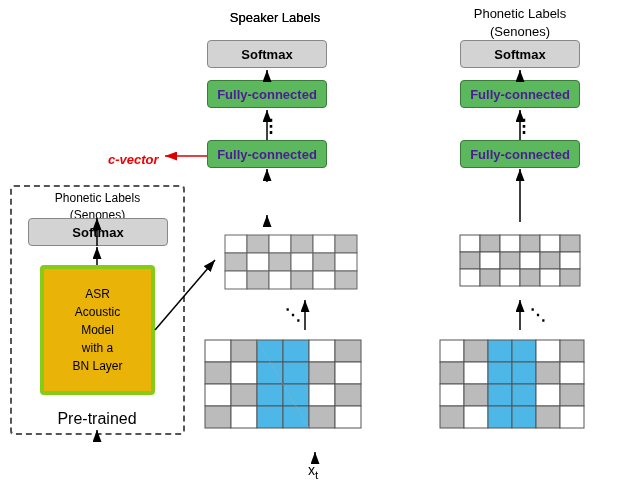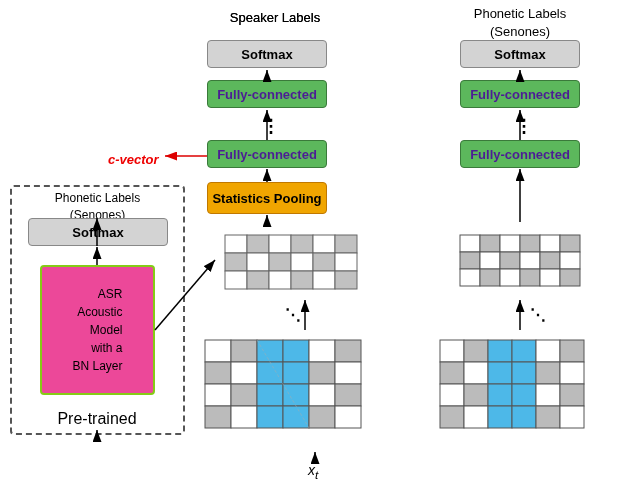--- a/index.html
+++ b/index.html
@@ -18,21 +18,21 @@
       height: 502px;
       position: relative;
     }
 
     
     .box {
       position: absolute;
       display: flex;
       align-items: center;
       justify-content: center;
-      text-align: right;
+      text-align: center;
       border-radius: 4px;
       font-size: 13px;
       font-weight: bold;
     }
 
     .softmax {
       background: #d3d3d3;
       border: 1.5px solid #888;
       color: #000;
     }
@@ -43,22 +43,22 @@
       color: #4c1d95;
     }
 
     .stats-pooling {
       background: #f0a500;
       border: 1.5px solid #c07800;
       color: #000;
     }
 
     .asr-box {
-      background: #ec4899;
-      border: 2px solid #84cc16;
+      background: #eab308;
+      border: 4px solid #84cc16;
       color: #000;
       font-weight: normal;
       font-size: 12px;
       line-height: 1.4;
     }
 
     .phonetic-label-box {
       position: absolute;
       border: 2px dashed #555;
       border-radius: 4px;
@@ -107,21 +107,20 @@
   <div class="label-text" style="left:450px; top:5px; width:140px; line-height:1.4;">Phonetic Labels<br>(Senones)</div>
 
   <div class="box softmax" style="left:207px; top:40px; width:120px; height:28px;">Softmax</div>
 
   <div class="box fully-connected" style="left:207px; top:80px; width:120px; height:28px;">Fully-connected</div>
 
   <div style="position:absolute; left:262px; top:115px; font-size:18px; font-weight:bold; color:#000;">⋮</div>
 
   <div class="box fully-connected" style="left:207px; top:140px; width:120px; height:28px;">Fully-connected</div>
 
-  <div class="box stats-pooling" style="left:207px; top:182px; width:120px; height:32px;">Statistics Pooling</div>
 
   <div class="box softmax" style="left:460px; top:40px; width:120px; height:28px;">Softmax</div>
 
   <div class="box fully-connected" style="left:460px; top:80px; width:120px; height:28px;">Fully-connected</div>
 
   <div style="position:absolute; left:515px; top:115px; font-size:18px; font-weight:bold; color:#000;">⋮</div>
 
   <div class="box fully-connected" style="left:460px; top:140px; width:120px; height:28px;">Fully-connected</div>
 
   <div class="phonetic-label-box" style="left:10px; top:185px; width:175px; height:250px;">
@@ -256,21 +255,21 @@
 
       <rect x="0" y="66" width="24" height="22" fill="#bbb" stroke="#555" stroke-width="1"></rect>
       <rect x="24" y="66" width="24" height="22" fill="white" stroke="#555" stroke-width="1"></rect>
       <rect x="48" y="66" width="24" height="22" fill="#4db8e8" stroke="#555" stroke-width="1"></rect>
       <rect x="72" y="66" width="24" height="22" fill="#4db8e8" stroke="#555" stroke-width="1"></rect>
       <rect x="96" y="66" width="24" height="22" fill="#bbb" stroke="#555" stroke-width="1"></rect>
       <rect x="120" y="66" width="24" height="22" fill="white" stroke="#555" stroke-width="1"></rect>
     </g>
   </svg>
 
-  <div style="position:absolute; left:308px; top:462px; font-size:14px; font-style:italic;">x<sub>t</sub></div>
+  <div style="position:absolute; left:308px; top:462px; font-size:14px; ">x<sub>t</sub></div>
 
   <svg class="arrows">
     <defs>
       <marker id="arrowhead" markerWidth="8" markerHeight="6" refX="8" refY="3" orient="auto">
         <polygon points="0 0, 8 3, 0 6" fill="#000"></polygon>
       </marker>
       <marker id="arrowhead-red" markerWidth="8" markerHeight="6" refX="8" refY="3" orient="auto">
         <polygon points="0 0, 8 3, 0 6" fill="#dd0000"></polygon>
       </marker>
     </defs>

